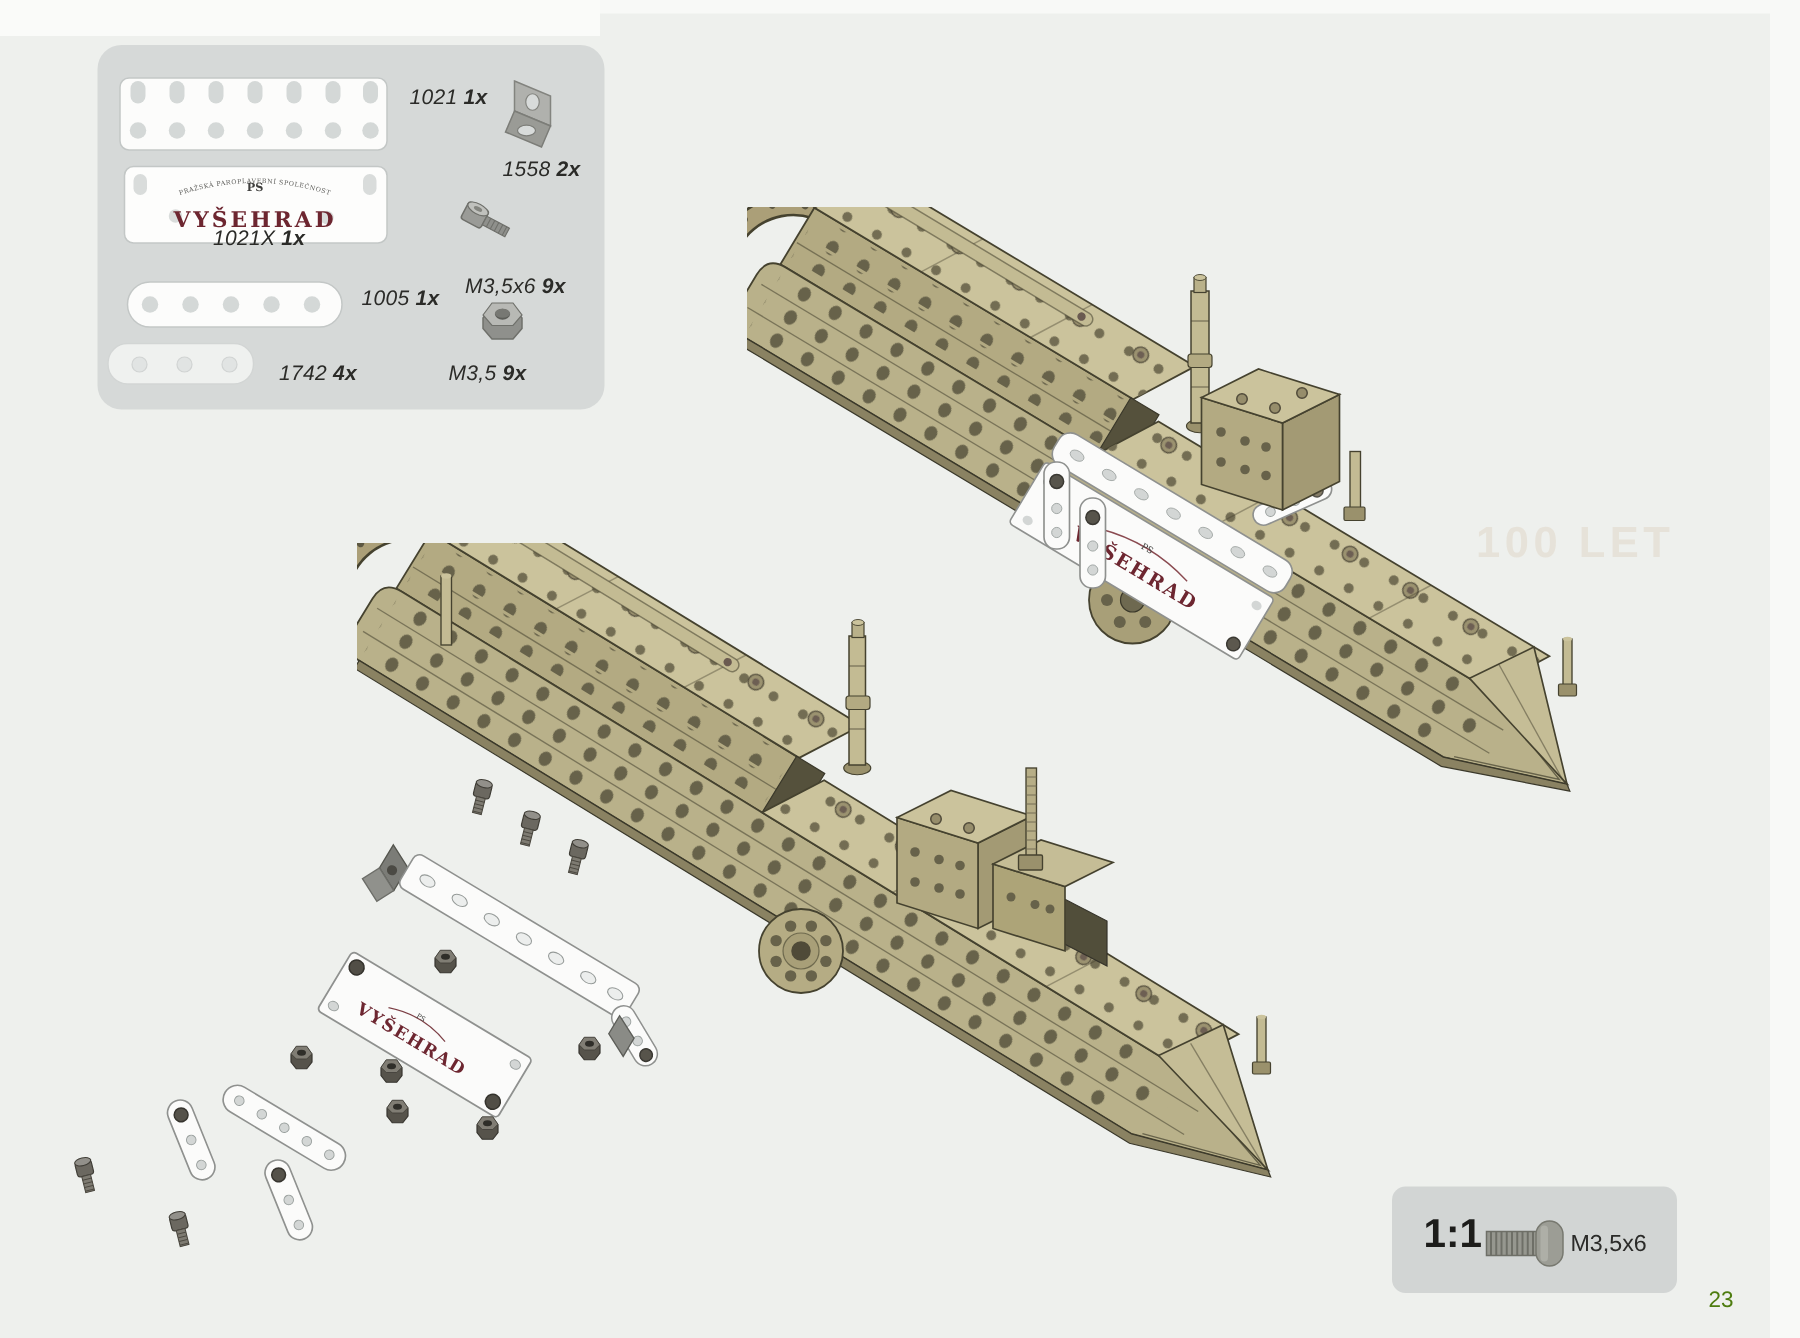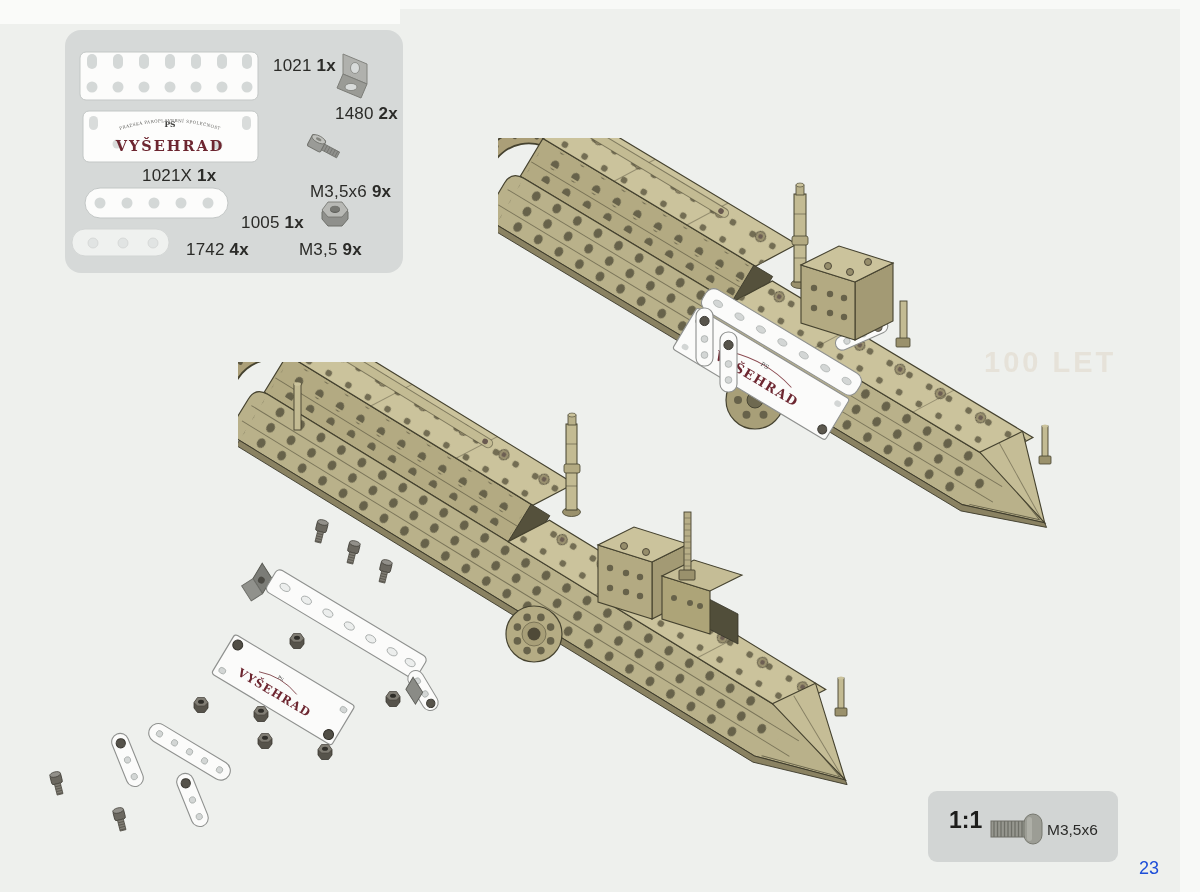--- a/index.html
+++ b/index.html
@@ -8,40 +8,41 @@
     background:#eef0ed;
     font-family:"Liberation Sans", sans-serif;
   }
   .edge{position:absolute;pointer-events:none;}
   .panel{
     position:absolute;left:65px;top:30px;width:338px;height:243px;
     background:#d6d9d8;border-radius:16px;
   }
   .panel svg{position:absolute;left:0;top:0;}
   .lbl{
-    position:absolute;font-size:17px;color:#2b2b28;white-space:nowrap;
+    position:absolute;font-size:14px;color:#2b2b28;white-space:nowrap;
     letter-spacing:.2px;
+    font-style:italic;
   }
   .lbl b{font-weight:700;}
   .boat{position:absolute;pointer-events:none;}
   .ghost{
     position:absolute;left:984px;top:346px;
     font-size:29px;font-weight:700;letter-spacing:3px;
     color:rgba(193,154,114,0.16);
   }
   .scalebox{
     position:absolute;left:928px;top:791px;width:190px;height:71px;
     background:#d2d5d4;border-radius:9px;
   }
   .scalebox .ratio{
-    position:absolute;left:21px;top:16px;font-size:23px;font-weight:700;color:#1d1d1b;
+    position:absolute;left:21px;top:16px;font-size:27px;font-weight:700;color:#1d1d1b;
   }
   .scalebox svg{position:absolute;left:62px;top:20px;}
   .scalebox .slabel{position:absolute;left:119px;top:30px;font-size:15.5px;color:#2b2b29;}
-  .pagenum{position:absolute;left:1139px;top:858px;font-size:18px;color:#1d4ed8;}
+  .pagenum{position:absolute;left:1139px;top:858px;font-size:15px;color:#4d7c0f;}
 </style>
 </head>
 <body>
 
 <div class="edge" style="left:0;top:0;width:400px;height:24px;background:#fafbf9;"></div>
 <div class="edge" style="left:380px;top:0;width:820px;height:9px;background:rgba(250,251,249,.8);"></div>
 <div class="edge" style="left:1180px;top:0;width:20px;height:892px;background:#f8f9f7;"></div>
 
 <div class="ghost">100 LET</div>
 
@@ -124,24 +125,24 @@
       <rect x="7" y="199" width="97" height="27" rx="13" fill="#f6f7f5" stroke="#d2d5d4" stroke-width="1"></rect>
       <g fill="#e4e7e6" stroke="#d0d3d2" stroke-width="0.8">
         <circle cx="28" cy="213" r="5"></circle>
           <circle cx="58" cy="213" r="5"></circle>
           <circle cx="88" cy="213" r="5"></circle>
       </g>
     </g>
   </svg>
 
   <div class="lbl" style="left:208px;top:26px"><span>1021</span> <b>1x</b></div>
-  <div class="lbl" style="left:270px;top:74px"><span>1480</span> <b>2x</b></div>
-  <div class="lbl" style="left:77px;top:136px"><span>1021X</span> <b>1x</b></div>
+  <div class="lbl" style="left:270px;top:74px"><span>1558</span> <b>2x</b></div>
+  <div class="lbl" style="left:77px;top:120px"><span>1021X</span> <b>1x</b></div>
   <div class="lbl" style="left:245px;top:152px"><span>M3,5x6</span> <b>9x</b></div>
-  <div class="lbl" style="left:176px;top:183px"><span>1005</span> <b>1x</b></div>
+  <div class="lbl" style="left:176px;top:160px"><span>1005</span> <b>1x</b></div>
   <div class="lbl" style="left:121px;top:210px"><span>1742</span> <b>4x</b></div>
   <div class="lbl" style="left:234px;top:210px"><span>M3,5</span> <b>9x</b></div>
 </div>
 
 <svg class="boat" style="left:498px;top:138px" width="600" height="420" viewBox="0 0 600 420">
   <defs>
     <pattern id="ub-h" width="24" height="18" patternUnits="userSpaceOnUse">
       <ellipse cx="12" cy="9" rx="4.2" ry="5" fill="#67624a"></ellipse>
     </pattern>
     <pattern id="ub-d" width="23" height="20" patternUnits="userSpaceOnUse">

